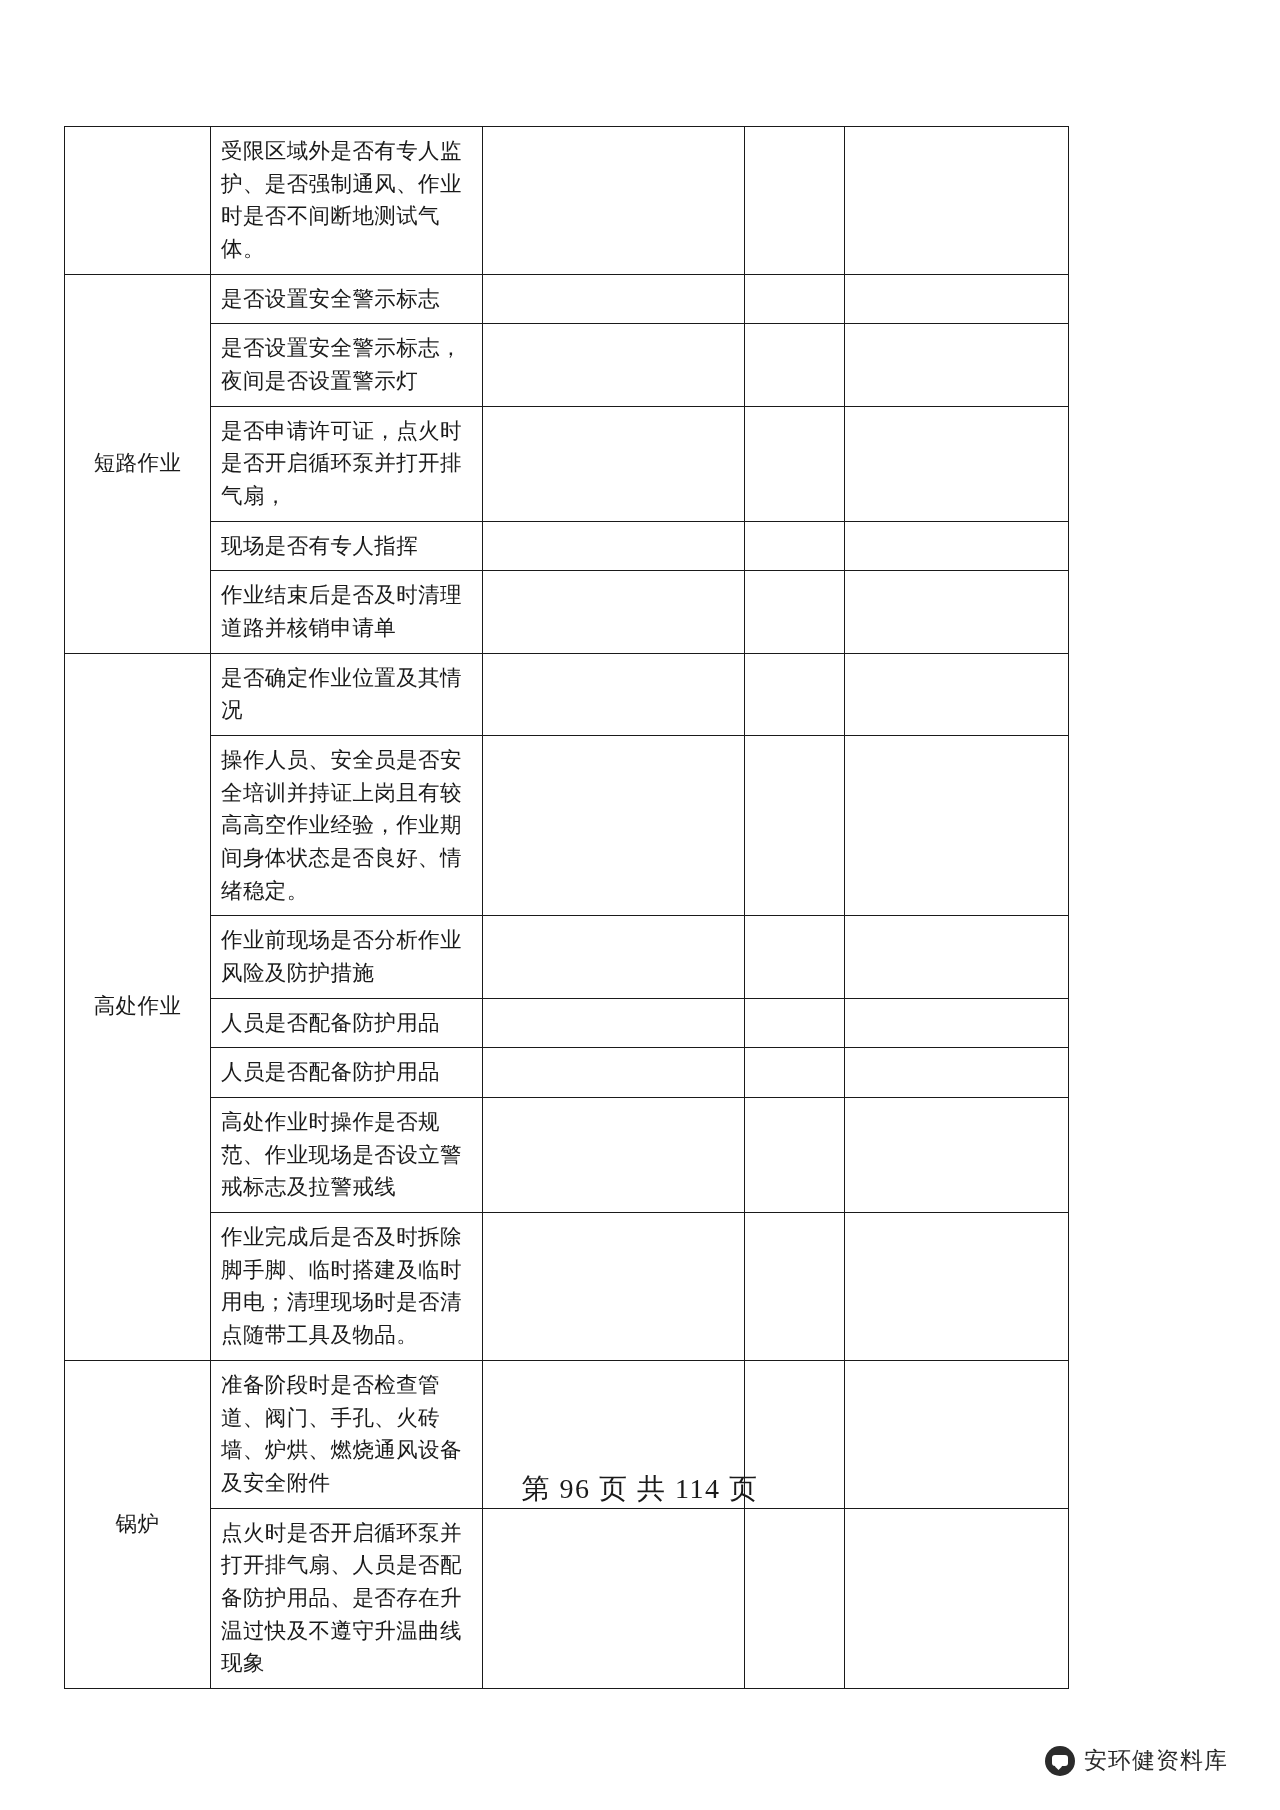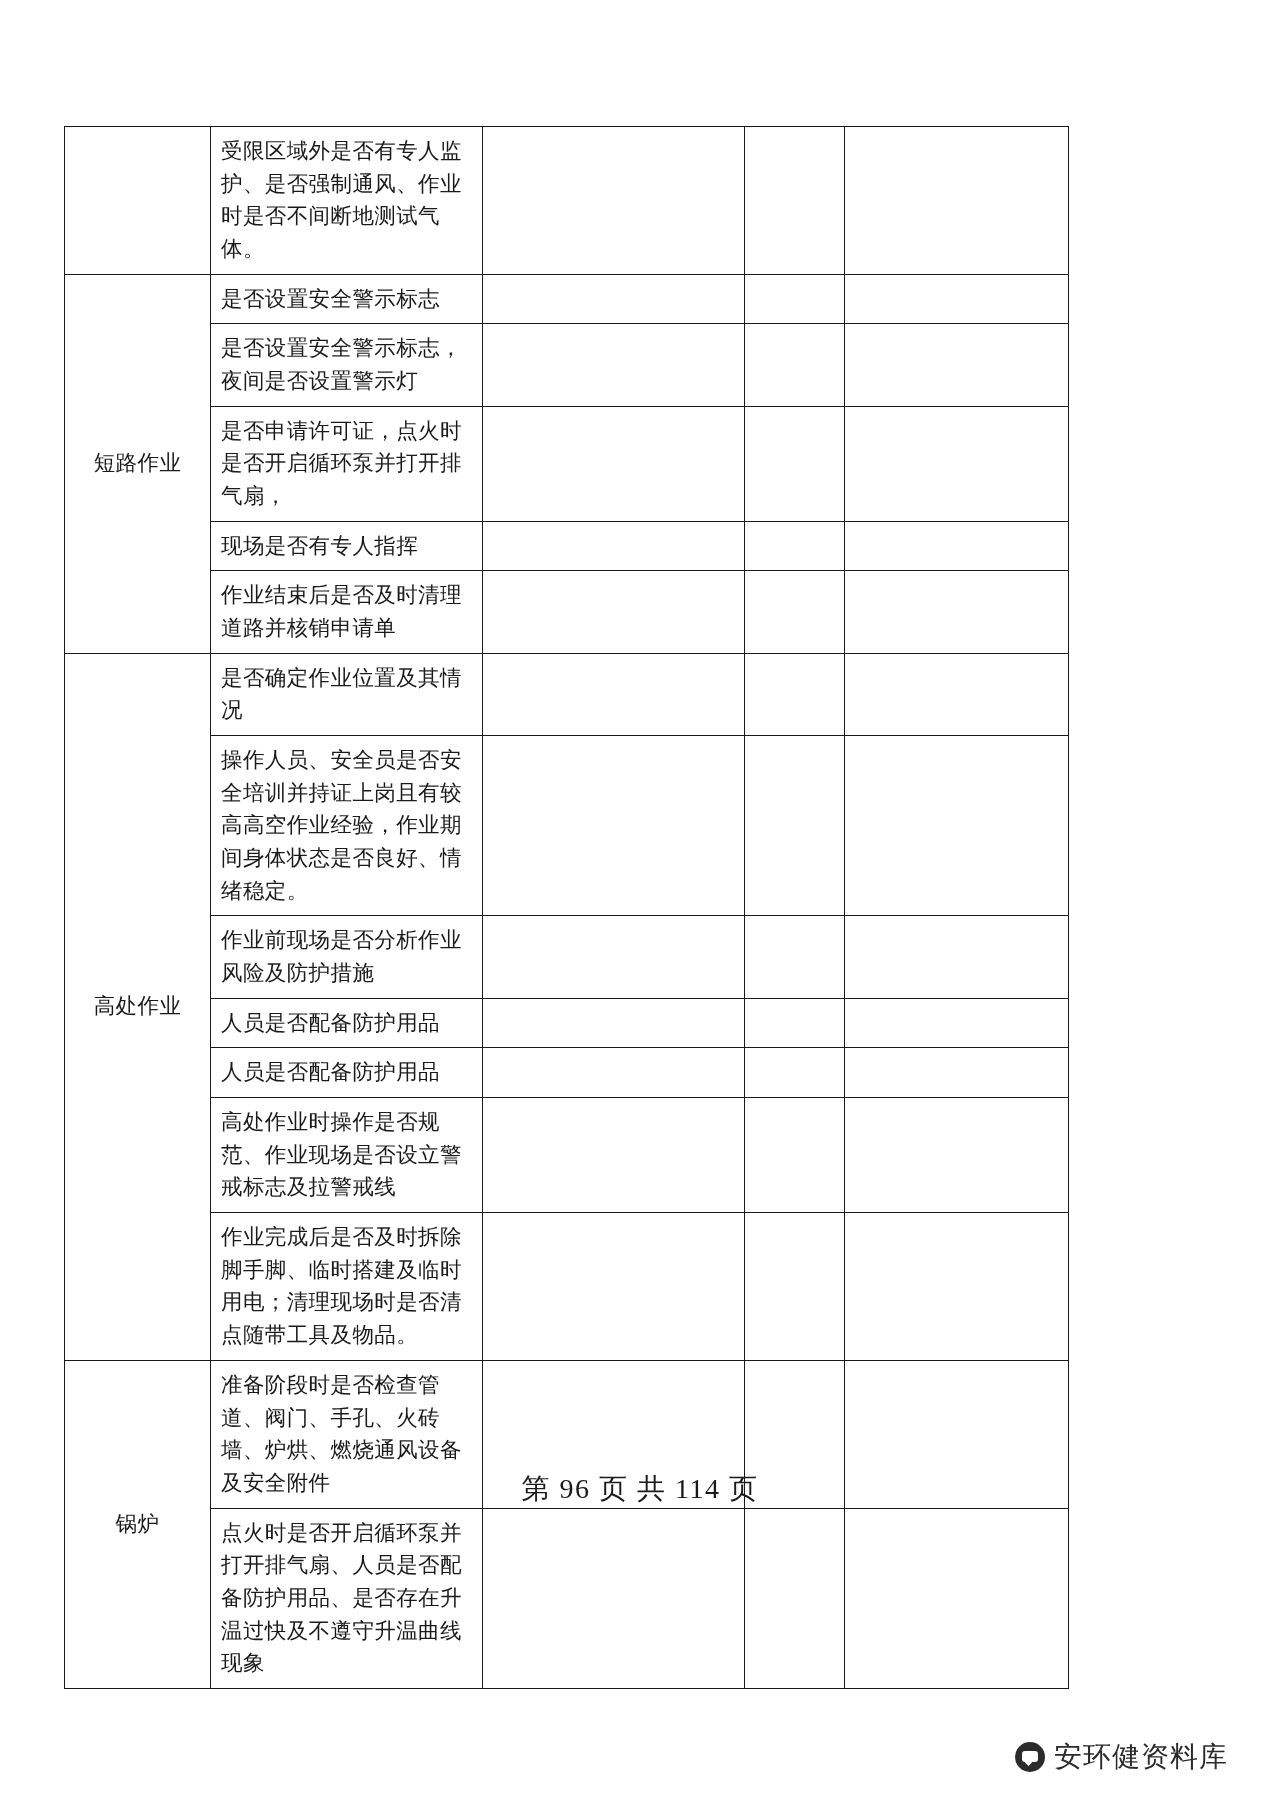--- a/index.html
+++ b/index.html
@@ -97,21 +97,21 @@
     position: absolute;
     left: 11px;
     top: 18px;
     width: 5px;
     height: 5px;
     background: #ffffff;
     transform: rotate(45deg);
   }
   .wm-text {
     font-family: Liberation Mono, monospace;
-    font-size: 28px;
+    font-size: 23px;
     color: #2b2b2b;
     letter-spacing: 1px;
     white-space: nowrap;
   }
 </style>
 </head>
 <body>
 
 <div class="page">
 

